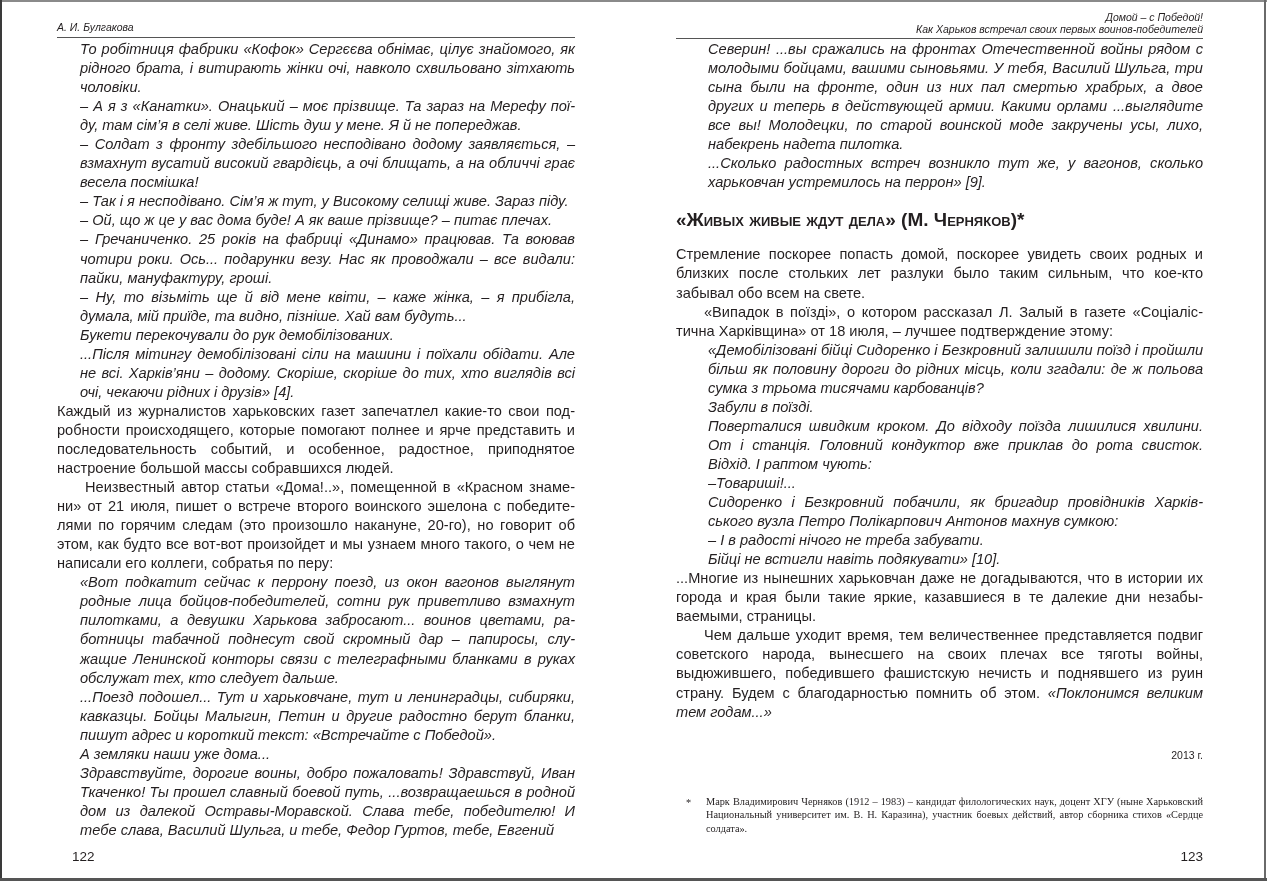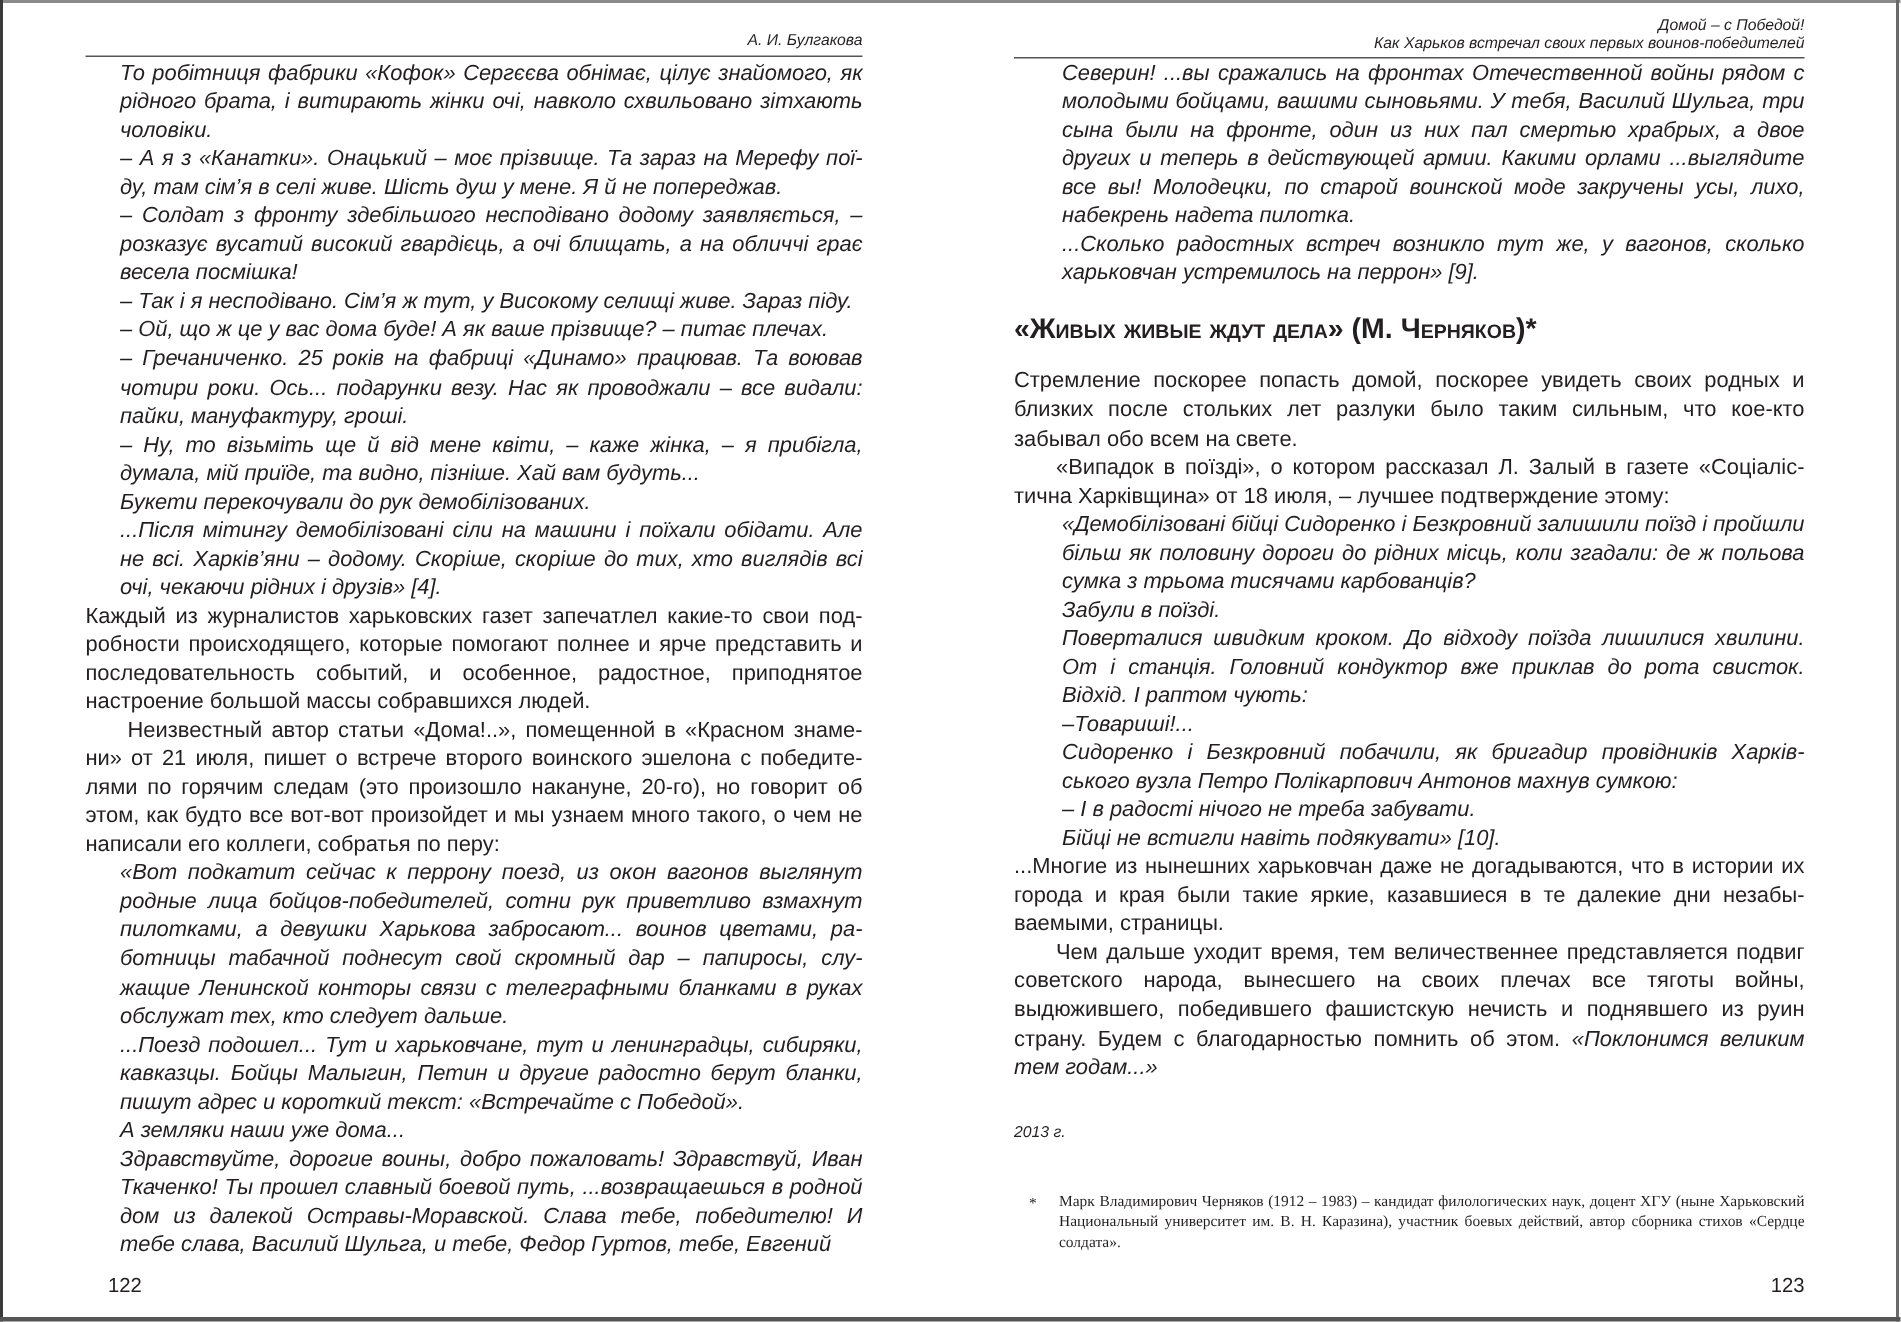--- a/index.html
+++ b/index.html
@@ -8,38 +8,38 @@
   .frame-top { position:absolute; left:0; top:0; width:1267px; height:2px; background:#8a8a8a; }
   .frame-left { position:absolute; left:0; top:0; width:2px; height:881px; background:#3a3a3a; }
   .frame-right { position:absolute; left:1264px; top:0; width:2px; height:881px; background:#6a6a6a; }
   .frame-bottom { position:absolute; left:0; top:878px; width:1267px; height:3px; background:#555; }
 
   .page { position:absolute; top:0; height:647px; }
   .page-left { left:57px; width:518px; }
   .page-right { left:676px; width:527px; }
 
   .running-head { position:absolute; left:0; right:0; font-style:italic; font-size:10.5px; color:#231f20; line-height:12px; }
-  .page-left .running-head { top:21px; text-align:right; }
+  .page-left .running-head { top:21px; text-align:left; }
   .page-right .running-head { top:11px; text-align:right; }
   .rule { position:absolute; left:0; right:0; height:1px; background:#555; }
   .page-left .rule { top:37px; }
   .page-right .rule { top:38px; }
 
   .body { position:absolute; left:0; right:0; font-size:14.6px; line-height:19.05px; text-align:justify; hyphens:manual; }
   .page-left .body { top:40px; }
   .page-right .body { top:40px; }
 
   .body p { margin:0; }
   .q { font-style:italic; padding-left:23px; }
   .page-right .q { padding-left:32px; }
   .indent { text-indent:28px; }
 
   .heading { font-weight:bold; font-variant:small-caps; font-size:19px; margin:18px 0 16px 0 !important; text-align:left; }
 
-  .date { text-align:left; font-style:italic; font-size:10.5px; margin-top:24px !important; }
+  .date { text-align:right; font-size:10.5px; margin-top:24px !important; }
 
   .footnote { position:absolute; left:0; right:0; top:795px; font-family:"Liberation Serif", serif; font-size:10.3px; line-height:13.3px; text-align:justify; }
   .footnote .mark { position:absolute; left:10px; top:1px; }
   .footnote .ftext { margin-left:30px; }
 
   .page-num { position:absolute; top:849px; font-size:13.5px; }
   .page-left .page-num { left:15px; }
   .page-right .page-num { right:0; }
 </style>
 </head>
@@ -49,21 +49,21 @@
 <div class="frame-left"></div>
 <div class="frame-right"></div>
 <div class="frame-bottom"></div>
 
 <div class="page page-left">
   <div class="running-head">А. И. Булгакова</div>
   <div class="rule"></div>
   <div class="body">
     <p class="q">То робітниця фабрики «Кофок» Сергєєва обнімає, цілує знайомого, як рідного брата, і витирають жінки очі, навколо схвильовано зітха­ють чоловіки.</p>
     <p class="q">– А я з «Канатки». Онацький – моє прізвище. Та зараз на Мерефу пої­ду, там сім’я в селі живе. Шість душ у мене. Я й не попереджав.</p>
-    <p class="q">– Солдат з фронту здебільшого несподівано додому заявляється, – розказує вусатий високий гвардієць, а очі блищать, а на обличчі грає весела посмішка!</p>
+    <p class="q">– Солдат з фронту здебільшого несподівано додому заявляється, – взмахнут вусатий високий гвардієць, а очі блищать, а на обличчі грає весела посмішка!</p>
     <p class="q">– Так і я несподівано. Сім’я ж тут, у Високому селищі живе. Зараз піду.</p>
     <p class="q">– Ой, що ж це у вас дома буде! А як ваше прізвище? – питає плечах.</p>
     <p class="q">– Гречаниченко. 25 років на фабриці «Динамо» працював. Та воював чотири роки. Ось... подарунки везу. Нас як проводжали – все видали: пайки, мануфактуру, гроші.</p>
     <p class="q">– Ну, то візьміть ще й від мене квіти, – каже жінка, – я прибігла, думала, мій приїде, та видно, пізніше. Хай вам будуть...</p>
     <p class="q">Букети перекочували до рук демобілізованих.</p>
     <p class="q">...Після мітингу демобілізовані сіли на машини і поїхали обідати. Але не всі. Харків’яни – додому. Скоріше, скоріше до тих, хто виглядів всі очі, чекаючи рідних і друзів» [4].</p>
     <p>Каждый из журналистов харьковских газет запечатлел какие-то свои под­робности происходящего, которые помогают полнее и ярче представить и последовательность событий, и особенное, радостное, приподнятое настроение большой массы собравшихся людей.</p>
     <p class="indent">Неизвестный автор статьи «Дома!..», помещенной в «Красном знаме­ни» от 21 июля, пишет о встрече второго воинского эшелона с победите­лями по горячим следам (это произошло накануне, 20-го), но говорит об этом, как будто все вот-вот произойдет и мы узнаем много такого, о чем не написали его коллеги, собратья по перу:</p>
     <p class="q">«Вот подкатит сейчас к перрону поезд, из окон вагонов выглянут родные лица бойцов-победителей, сотни рук приветливо взмахнут пилотками, а девушки Харькова забросают... воинов цветами, ра­ботницы табачной поднесут свой скромный дар – папиросы, слу­жащие Ленинской конторы связи с телеграфными бланками в руках обслужат тех, кто следует дальше.</p>
     <p class="q">...Поезд подошел... Тут и харьковчане, тут и ленинградцы, сибиряки, кавказцы. Бойцы Малыгин, Петин и другие радостно берут бланки, пишут адрес и короткий текст: «Встречайте с Победой».</p>

